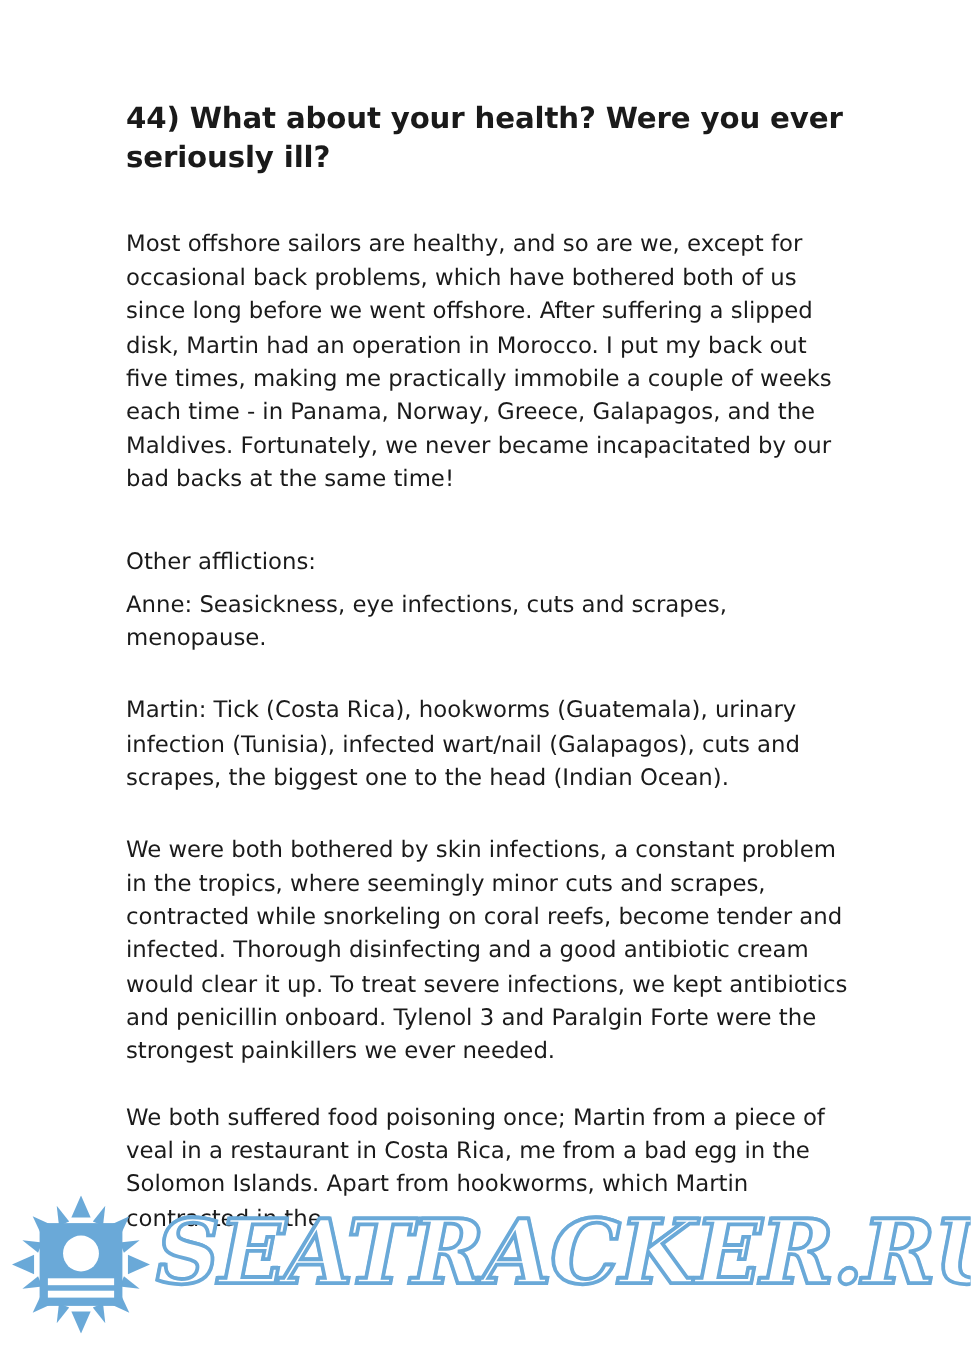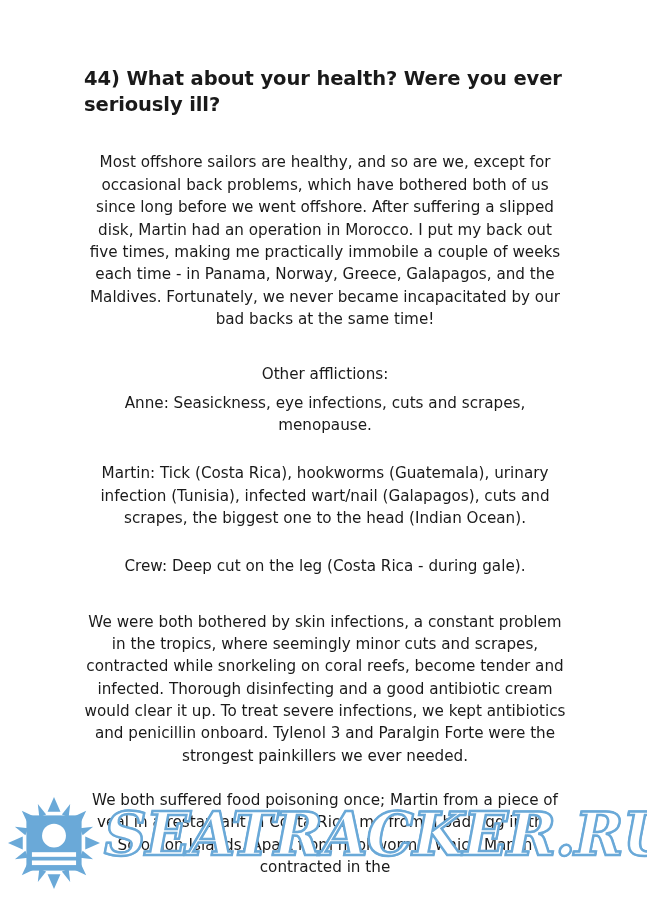--- a/index.html
+++ b/index.html
@@ -33,21 +33,20 @@
     color: #1a1a1a;
     line-height: 1.32;
     letter-spacing: -0.1px;
     margin: 0 0 34px 0;
   }
   p.para {
     font-size: 15.2px;
     color: #1a1a1a;
     line-height: 1.47;
     margin: 0 0 22px 0;
-    text-align: center;
   }
   p.tight {
     margin-bottom: 6px;
   }
   p.gap-big {
     margin-bottom: 26px;
   }
   p.gap-xl {
     margin-bottom: 33px;
   }
@@ -86,21 +85,20 @@
 </head>
 <body>
 
 <div class="page">
   <div class="content">
     <h1 class="q-title">44) What about your health? Were you ever seriously ill?</h1>
     <p class="para gap-xl">Most offshore sailors are healthy, and so are we, except for occasional back problems, which have bothered both of us since long before we went offshore. After suffering a slipped disk, Martin had an operation in Morocco. I put my back out five times, making me practically immobile a couple of weeks each time - in Panama, Norway, Greece, Galapagos, and the Maldives. Fortunately, we never became incapacitated by our bad backs at the same time!</p>
     <p class="para tight">Other afflictions:</p>
     <p class="para gap-big">Anne: Seasickness, eye infections, cuts and scrapes, menopause.</p>
     <p class="para gap-big">Martin: Tick (Costa Rica), hookworms (Guatemala), urinary infection (Tunisia), infected wart/nail (Galapagos), cuts and scrapes, the biggest one to the head (Indian Ocean).</p>
-    <p class="para gap-xl">Crew: Deep cut on the leg (Costa Rica - during gale).</p>
     <p class="para">We were both bothered by skin infections, a constant problem in the tropics, where seemingly minor cuts and scrapes, contracted while snorkeling on coral reefs, become tender and infected. Thorough disinfecting and a good antibiotic cream would clear it up. To treat severe infections, we kept antibiotics and penicillin onboard. Tylenol 3 and Paralgin Forte were the strongest painkillers we ever needed.</p>
     <p class="para">We both suffered food poisoning once; Martin from a piece of veal in a restaurant in Costa Rica, me from a bad egg in the Solomon Islands. Apart from hookworms, which Martin contracted in the</p>
   </div>
 
   <div class="watermark">
     <svg class="sun" viewBox="0 0 100 100">
       <g fill="#6aa9d8">
         <rect x="18" y="18" width="64" height="64" fill="#ffffff"></rect>
         <path d="M50 0 L57 16 L43 16 Z"></path>
         <path d="M50 100 L43 84 L57 84 Z"></path>

